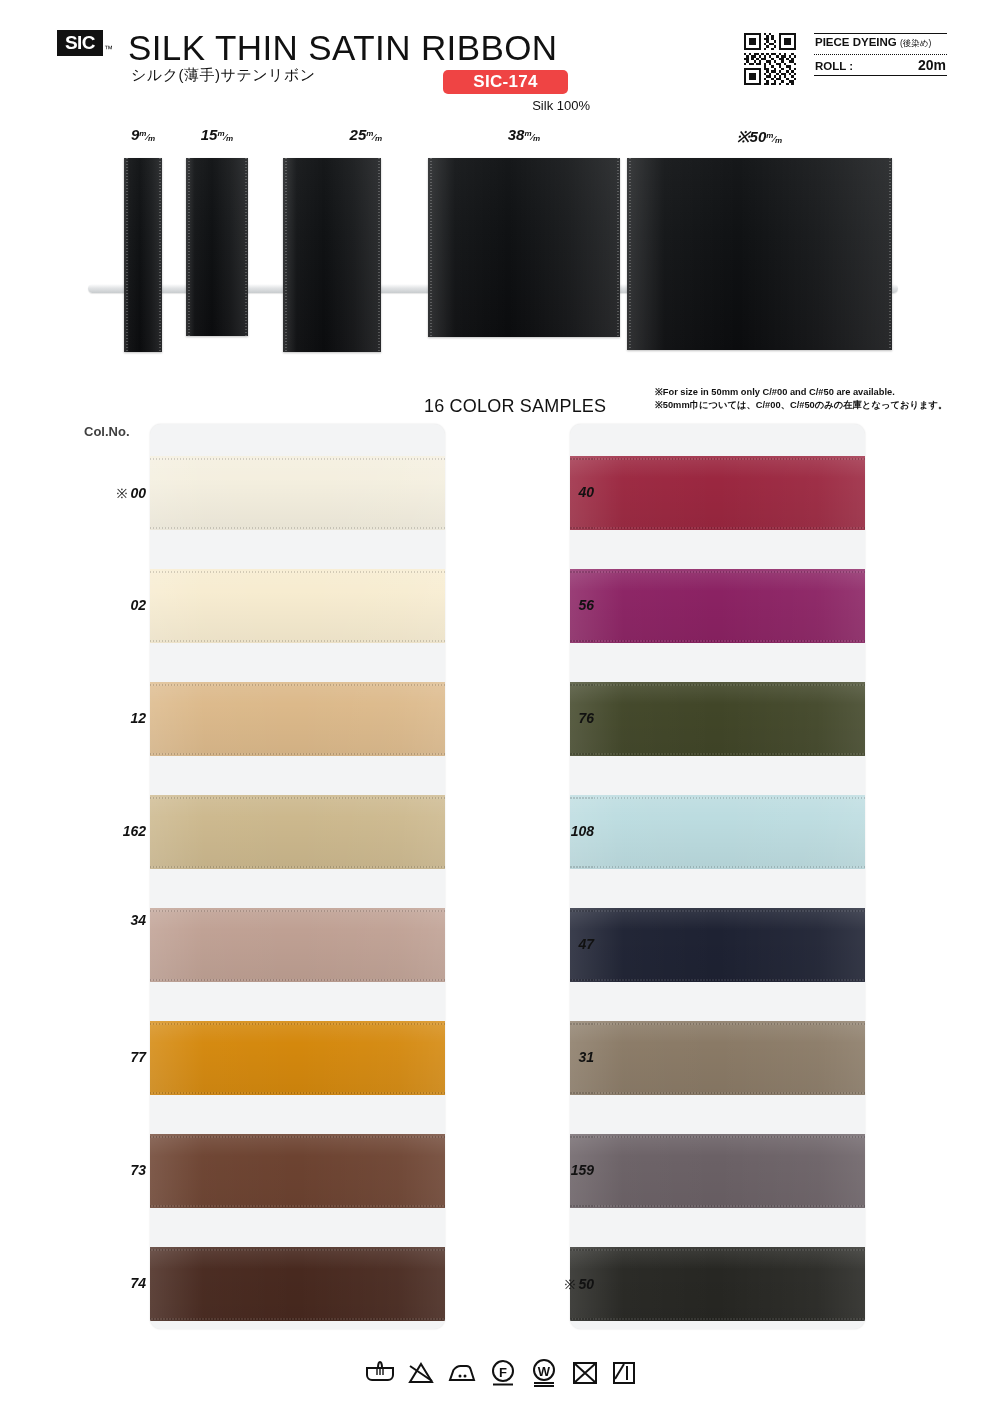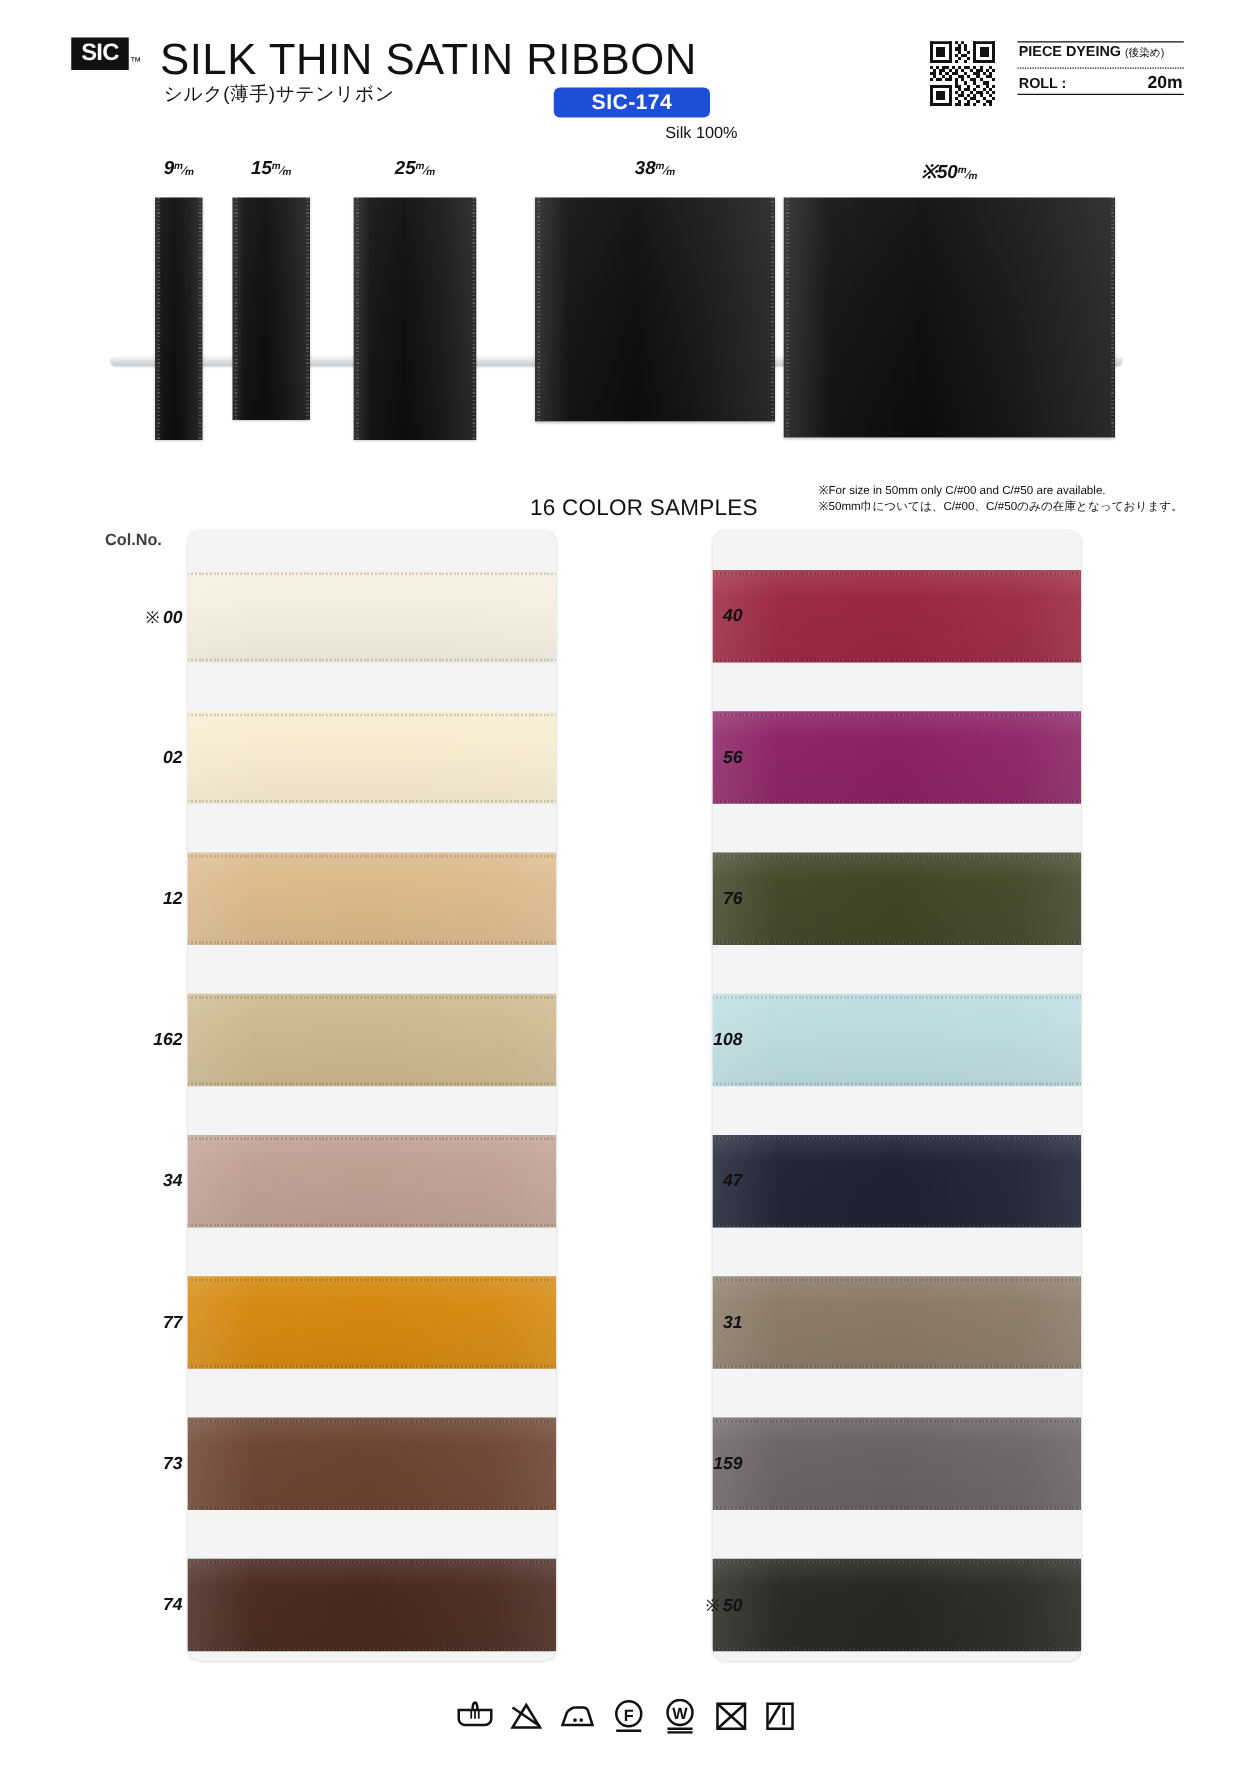--- a/index.html
+++ b/index.html
@@ -39,21 +39,21 @@
     font-family: "Liberation Sans", sans-serif;
   }
   .title-jp {
     position: absolute; left: 131px; top: 66px;
     font-size: 15px; letter-spacing: 0.5px; color: #111111; white-space: nowrap;
   }
 
   .code-badge {
     position: absolute; left: 443px; top: 70px;
     width: 125px; height: 24px;
-    background: #1d4ed8; border-radius: 5px;
+    background: #ef4444; border-radius: 5px;
     color: #ffffff; font-weight: bold; font-size: 17px;
     line-height: 24px; text-align: center; letter-spacing: 0.3px;
   }
   .composition {
     position: absolute; left: 465px; top: 98px; width: 125px;
     text-align: right; font-size: 13px; color: #111;
   }
 
   
   .qr { position: absolute; left: 744px; top: 33px; width: 52px; height: 52px; }
@@ -103,21 +103,21 @@
   .ribbon::before { left: 1.5px; }
   .ribbon::after { right: 1.5px; }
 
   
   .samples-title {
     position: absolute; left: 424px; top: 396px;
     font-size: 18px; letter-spacing: 0.2px; color: #111; white-space: nowrap;
   }
   .notice {
     position: absolute; left: 655px; top: 386px;
-    font-size: 9.3px; font-weight: normal; line-height: 1.45; color: #111;
+    font-size: 9.3px; font-weight: bold; line-height: 1.45; color: #111;
     white-space: nowrap;
   }
 
   .colno-head {
     position: absolute; left: 84px; top: 424px;
     font-size: 13px; font-weight: bold; color: #404040;
   }
 
   .swatch-card {
     position: absolute; top: 424px; width: 295px; height: 905px;
@@ -315,21 +315,21 @@
     <div id="ribbon-host">
         <div class="ribbon" style="left: 124px; top: 32px; width: 38px; height: 194px;"></div>
         <div class="ribbon" style="left: 186px; top: 32px; width: 62px; height: 178px;"></div>
         <div class="ribbon" style="left: 283px; top: 32px; width: 98px; height: 194px;"></div>
         <div class="ribbon" style="left: 428px; top: 32px; width: 192px; height: 179px;"></div>
         <div class="ribbon" style="left: 627px; top: 32px; width: 265px; height: 192px;"></div>
       </div>
     <div id="width-label-host">
         <div class="width-label" style="left: 93px; width: 100px;">9<span class="unit"><sup>m</sup>⁄<sub>m</sub></span></div>
         <div class="width-label" style="left: 167px; width: 100px;">15<span class="unit"><sup>m</sup>⁄<sub>m</sub></span></div>
-        <div class="width-label" style="left: 282px; width: 100px;">25<span class="unit"><sup>m</sup>⁄<sub>m</sub></span></div>
+        <div class="width-label" style="left: 282px; width: 100px; text-align: right;">25<span class="unit"><sup>m</sup>⁄<sub>m</sub></span></div>
         <div class="width-label" style="left: 474px; width: 100px;">38<span class="unit"><sup>m</sup>⁄<sub>m</sub></span></div>
         <div class="width-label" style="left: 709.5px; width: 100px;">※50<span class="unit"><sup>m</sup>⁄<sub>m</sub></span></div>
       </div>
   </div>
 
   <div class="samples-title">16 COLOR SAMPLES</div>
   <div class="notice">
     <div>※For size in 50mm only C/#00 and C/#50 are available.</div>
     <div>※50mm巾については、C/#00、C/#50のみの在庫となっております。</div>
   </div>
@@ -418,21 +418,21 @@
         <div class="fill"></div>
         <div class="edge-top"></div>
         <div class="edge-bot"></div>
       </div>
     </div>
   <div id="label-host">
       <div class="col-label lab-left" style="top: 484px;"><span class="mark">※</span>00</div>
       <div class="col-label lab-left" style="top: 597px;">02</div>
       <div class="col-label lab-left" style="top: 710px;">12</div>
       <div class="col-label lab-left" style="top: 823px;">162</div>
-      <div class="col-label lab-left" style="top: 936px;">34</div>
+      <div class="col-label lab-left" style="top: 912px;">34</div>
       <div class="col-label lab-left" style="top: 1049px;">77</div>
       <div class="col-label lab-left" style="top: 1162px;">73</div>
       <div class="col-label lab-left" style="top: 1275px;">74</div>
       <div class="col-label lab-right" style="top: 484px;">40</div>
       <div class="col-label lab-right" style="top: 597px;">56</div>
       <div class="col-label lab-right" style="top: 710px;">76</div>
       <div class="col-label lab-right" style="top: 823px;">108</div>
       <div class="col-label lab-right" style="top: 936px;">47</div>
       <div class="col-label lab-right" style="top: 1049px;">31</div>
       <div class="col-label lab-right" style="top: 1162px;">159</div>

